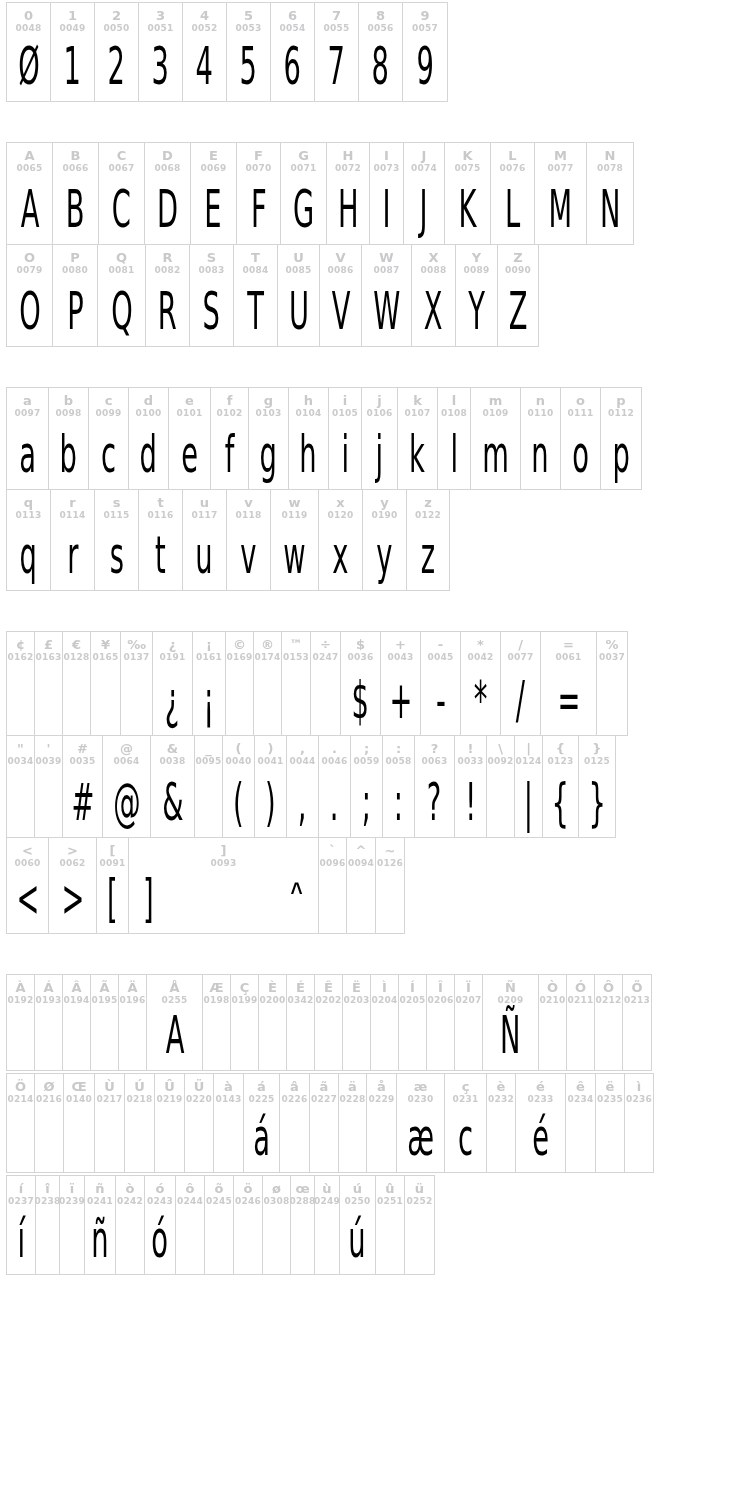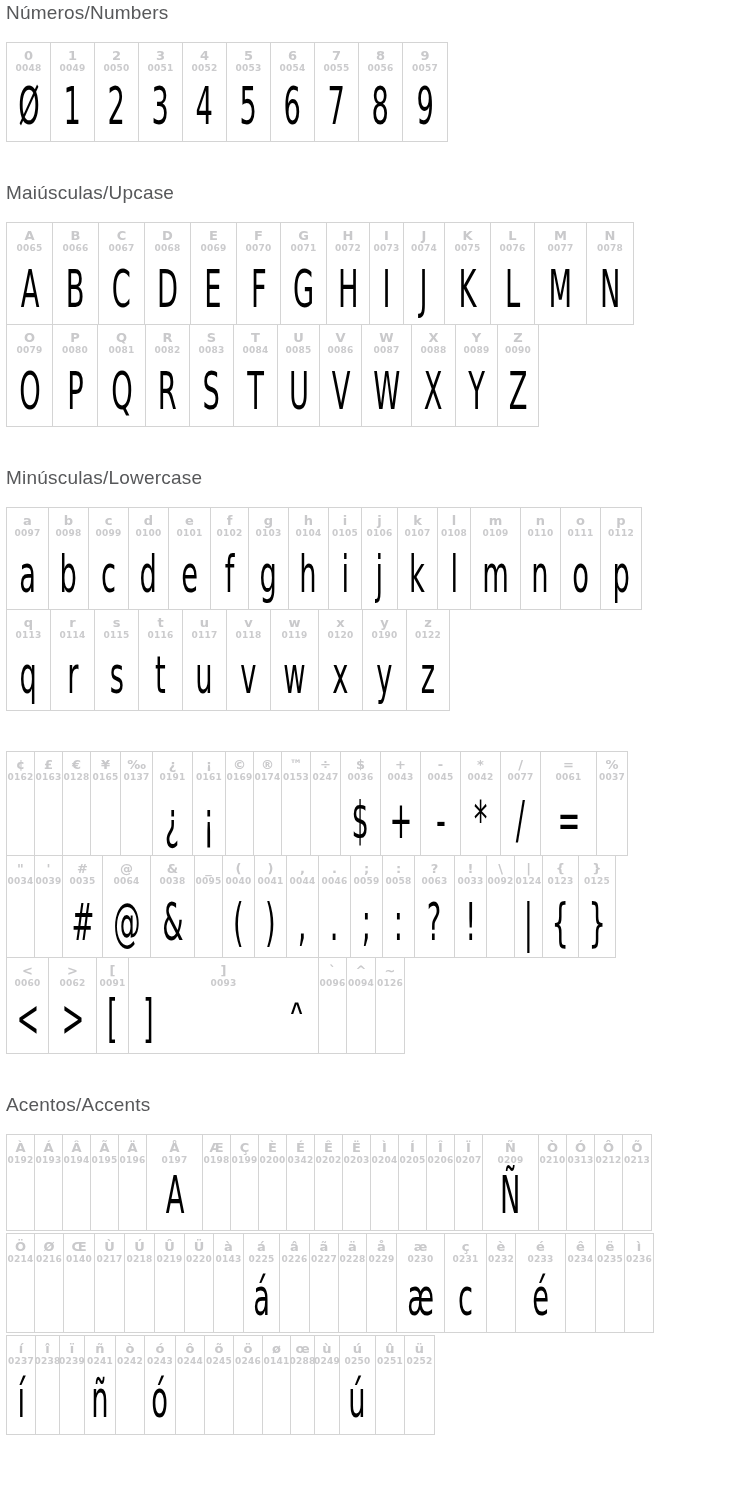--- a/index.html
+++ b/index.html
@@ -47,21 +47,20 @@
   .glyph2{
     position:absolute; right:14px; top:8px; font-size:26px; font-weight:bold;
     transform:scale(0.8,1.0); transform-origin:center top;
   }
 </style>
 </head>
 <body style="background: rgb(255, 255, 255);">
 
 <div id="char-map">
     <div class="section">
-      <h2 class="section-title">Números/Numbers</h2>
       <div class="row" style="height: 100px;">
         <div class="cell" style="width: 44px;">
           <span class="char">0</span>
           <span class="code">0048</span>
           <div class="glyphbox" style="height: 69px;">
             <span class="glyph">Ø</span>
           </div>
         </div>
         <div class="cell" style="width: 44px;">
           <span class="char">1</span>
@@ -122,21 +121,20 @@
         <div class="cell" style="width: 44px;">
           <span class="char">9</span>
           <span class="code">0057</span>
           <div class="glyphbox" style="height: 69px;">
             <span class="glyph">9</span>
           </div>
         </div>
       </div>
     </div>
     <div class="section">
-      <h2 class="section-title">Maiúsculas/Upcase</h2>
       <div class="row" style="height: 103px;">
         <div class="cell" style="width: 46px;">
           <span class="char">A</span>
           <span class="code">0065</span>
           <div class="glyphbox" style="height: 72px;">
             <span class="glyph">A</span>
           </div>
         </div>
         <div class="cell" style="width: 46px;">
           <span class="char">B</span>
@@ -311,21 +309,20 @@
         <div class="cell" style="width: 40px;">
           <span class="char">Z</span>
           <span class="code">0090</span>
           <div class="glyphbox" style="height: 72px;">
             <span class="glyph">Z</span>
           </div>
         </div>
       </div>
     </div>
     <div class="section">
-      <h2 class="section-title">Minúsculas/Lowercase</h2>
       <div class="row" style="height: 103px;">
         <div class="cell" style="width: 42px;">
           <span class="char">a</span>
           <span class="code">0097</span>
           <div class="glyphbox" style="height: 72px;">
             <span class="glyph">a</span>
           </div>
         </div>
         <div class="cell" style="width: 40px;">
           <span class="char">b</span>
@@ -776,21 +773,20 @@
           <div class="glyphbox" style="height: 66px;"></div>
         </div>
         <div class="cell" style="width: 28px;">
           <span class="char">~</span>
           <span class="code">0126</span>
           <div class="glyphbox" style="height: 66px;"></div>
         </div>
       </div>
     </div>
     <div class="section">
-      <h2 class="section-title">Acentos/Accents</h2>
       <div class="row gap" style="height: 97px;">
         <div class="cell" style="width: 28px;">
           <span class="char">À</span>
           <span class="code">0192</span>
           <div class="glyphbox" style="height: 66px;"></div>
         </div>
         <div class="cell" style="width: 28px;">
           <span class="char">Á</span>
           <span class="code">0193</span>
           <div class="glyphbox" style="height: 66px;"></div>
@@ -805,21 +801,21 @@
           <span class="code">0195</span>
           <div class="glyphbox" style="height: 66px;"></div>
         </div>
         <div class="cell" style="width: 28px;">
           <span class="char">Ä</span>
           <span class="code">0196</span>
           <div class="glyphbox" style="height: 66px;"></div>
         </div>
         <div class="cell" style="width: 56px;">
           <span class="char">Å</span>
-          <span class="code">0197</span>
+          <span class="code">0255</span>
           <div class="glyphbox" style="height: 66px;">
             <span class="glyph">A</span>
           </div>
         </div>
         <div class="cell" style="width: 28px;">
           <span class="char">Æ</span>
           <span class="code">0198</span>
           <div class="glyphbox" style="height: 66px;"></div>
         </div>
         <div class="cell" style="width: 28px;">
@@ -874,21 +870,21 @@
             <span class="glyph">Ñ</span>
           </div>
         </div>
         <div class="cell" style="width: 28px;">
           <span class="char">Ò</span>
           <span class="code">0210</span>
           <div class="glyphbox" style="height: 66px;"></div>
         </div>
         <div class="cell" style="width: 28px;">
           <span class="char">Ó</span>
-          <span class="code">0313</span>
+          <span class="code">0211</span>
           <div class="glyphbox" style="height: 66px;"></div>
         </div>
         <div class="cell" style="width: 28px;">
           <span class="char">Ô</span>
           <span class="code">0212</span>
           <div class="glyphbox" style="height: 66px;"></div>
         </div>
         <div class="cell" style="width: 28px;">
           <span class="char">Õ</span>
           <span class="code">0213</span>
@@ -1052,21 +1048,21 @@
           <span class="code">0245</span>
           <div class="glyphbox" style="height: 69px;"></div>
         </div>
         <div class="cell" style="width: 29px;">
           <span class="char">ö</span>
           <span class="code">0246</span>
           <div class="glyphbox" style="height: 69px;"></div>
         </div>
         <div class="cell" style="width: 28px;">
           <span class="char">ø</span>
-          <span class="code">0141</span>
+          <span class="code">0308</span>
           <div class="glyphbox" style="height: 69px;"></div>
         </div>
         <div class="cell" style="width: 24px;">
           <span class="char">œ</span>
           <span class="code">0288</span>
           <div class="glyphbox" style="height: 69px;"></div>
         </div>
         <div class="cell" style="width: 25px;">
           <span class="char">ù</span>
           <span class="code">0249</span>

